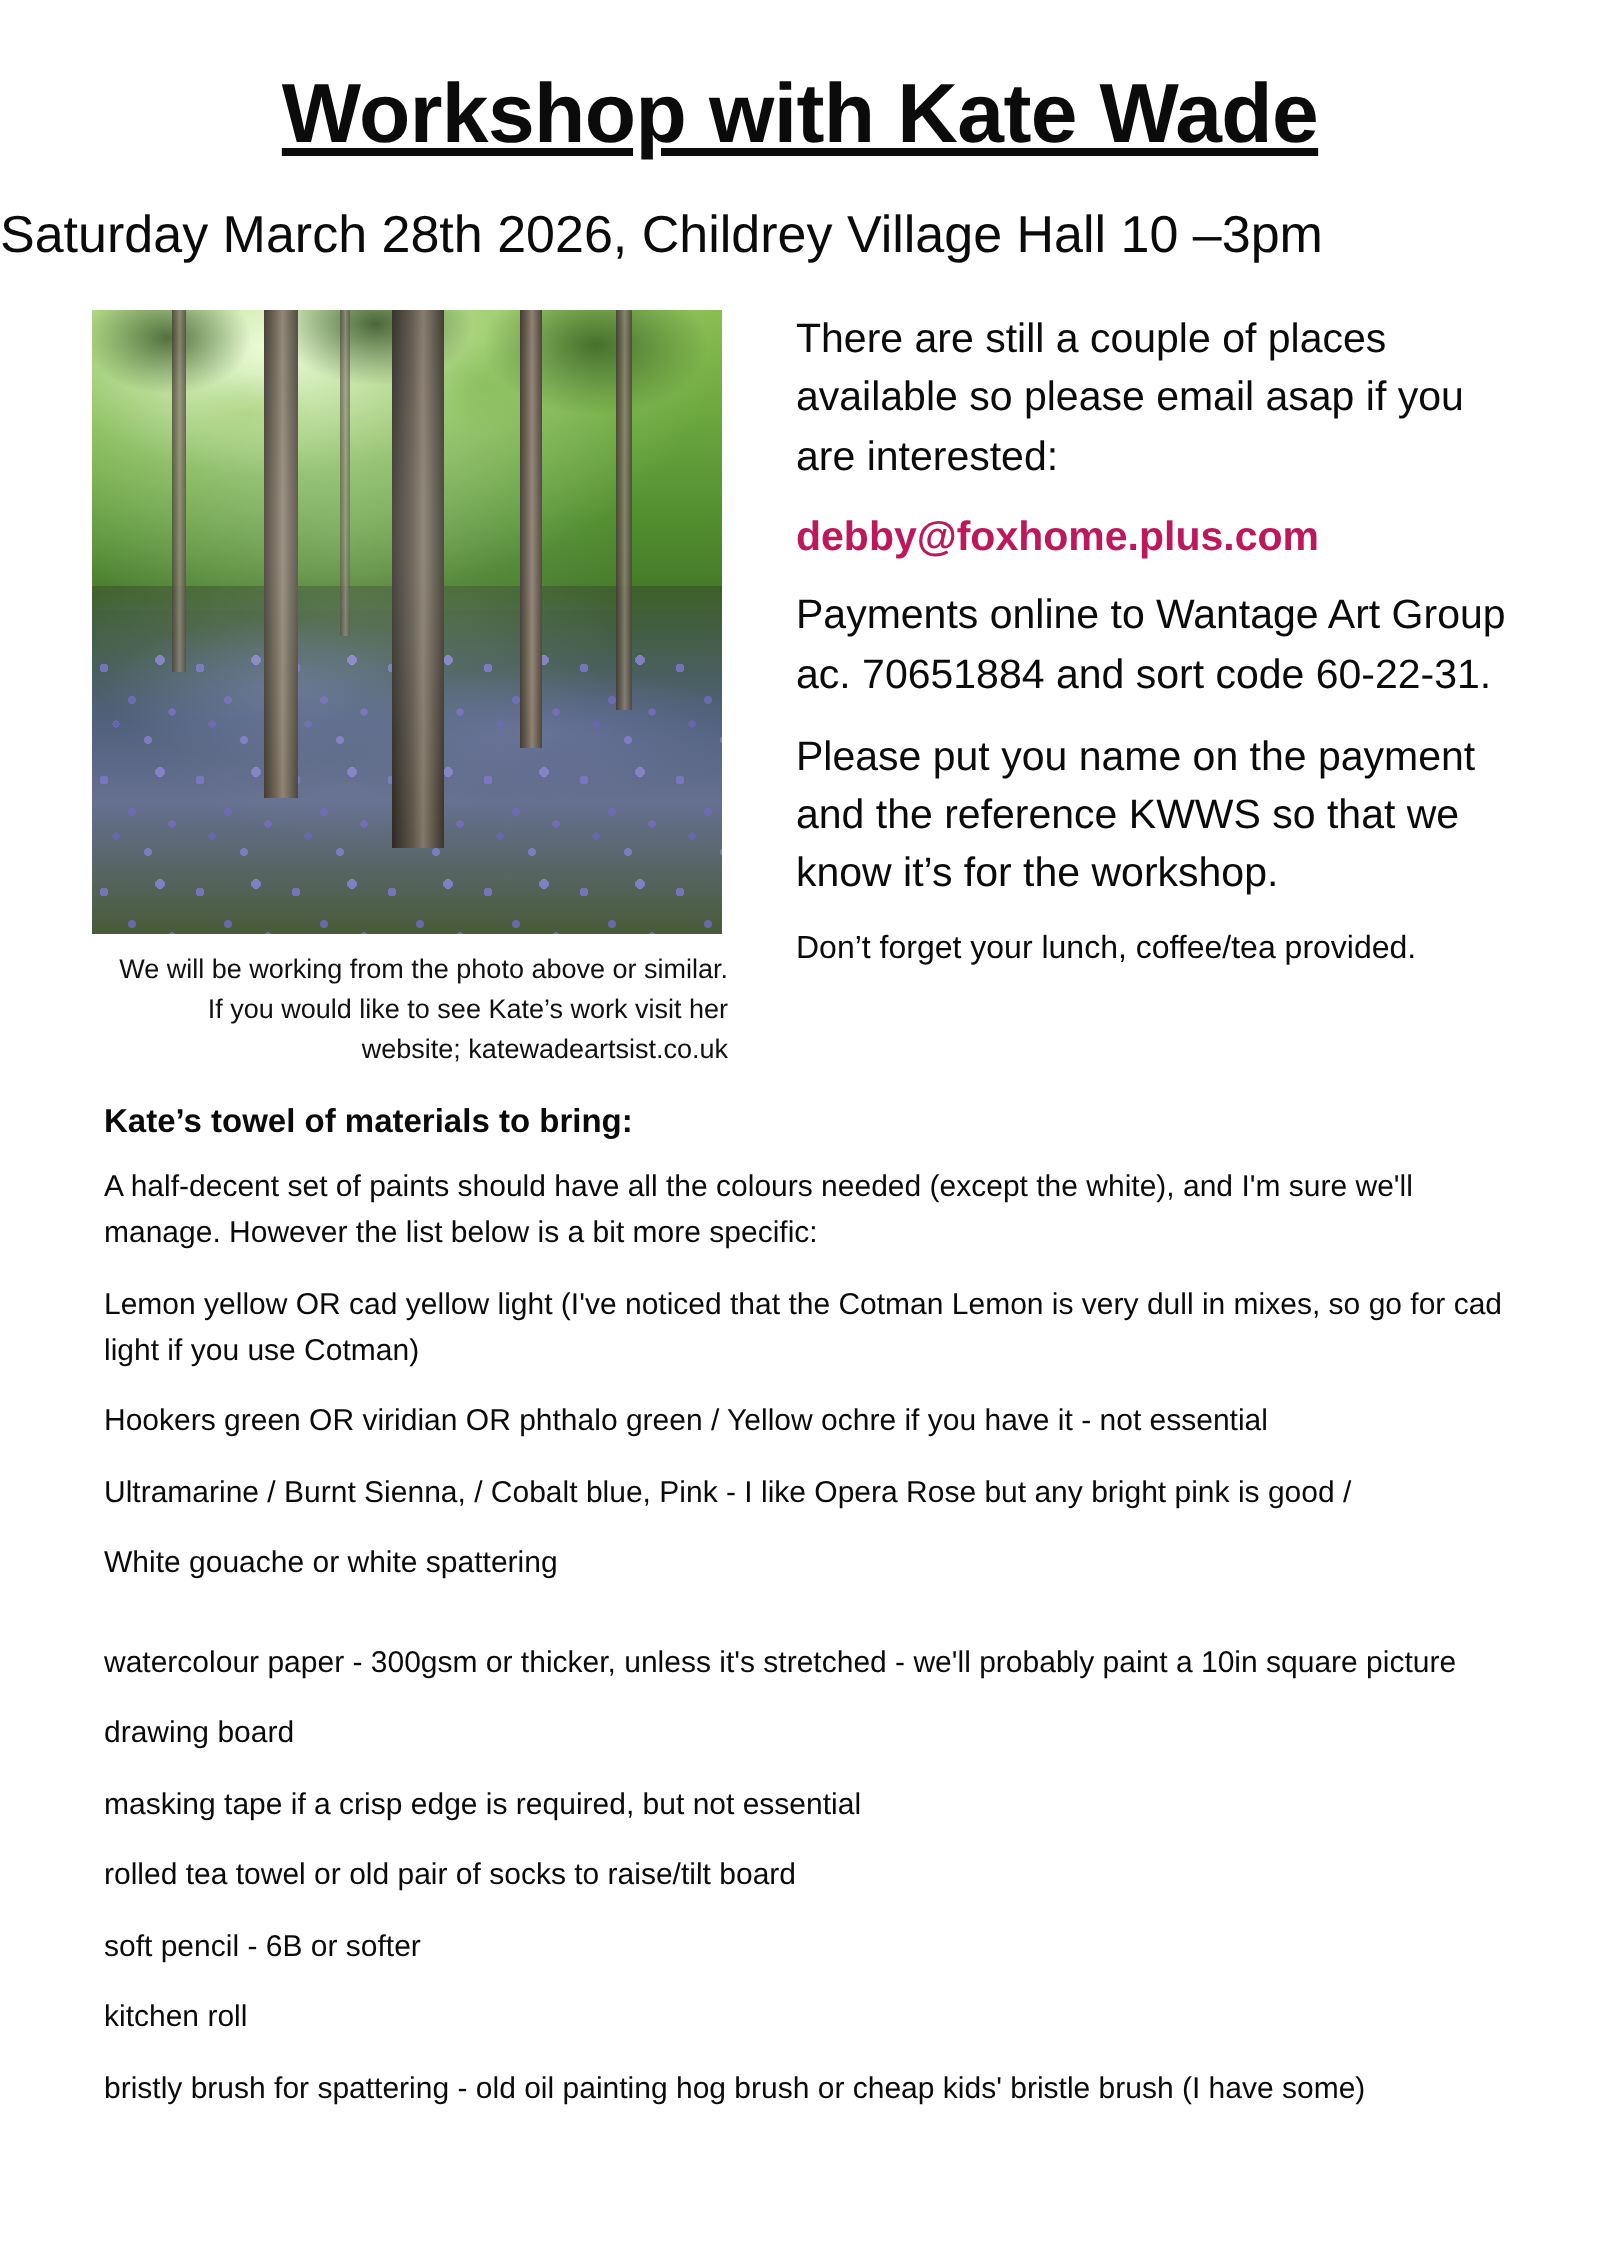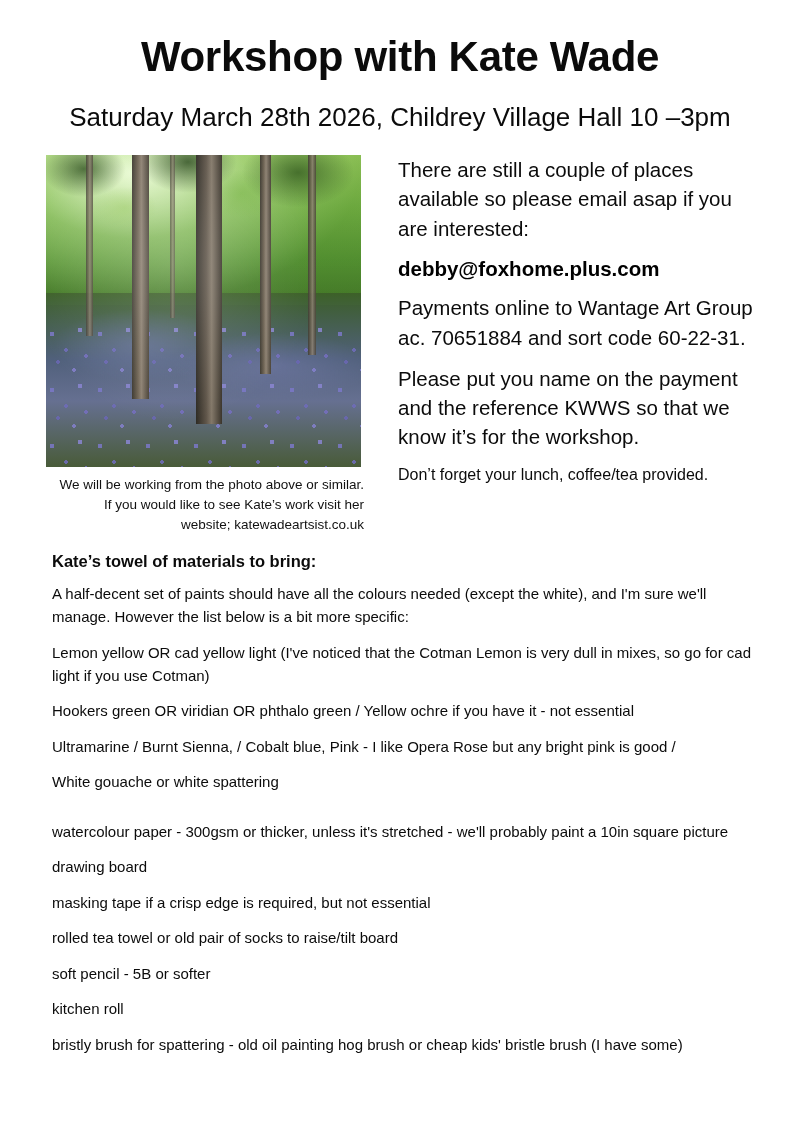--- a/index.html
+++ b/index.html
@@ -24,24 +24,25 @@
   }
 
   
   .title {
     font-size: 42px;
     font-weight: bold;
     text-align: center;
     letter-spacing: -0.3px;
     margin: 34px 0 0 0;
     line-height: 1.1;
+    text-decoration: underline;
   }
   .subtitle-1 {
     font-size: 26px;
-    text-align: center;
+    text-align: left;
     margin: 22px 0 8px 0;
     line-height: 1.2;
   }
   .subtitle-2 {
     font-size: 26px;
     text-align: center;
     margin: 14px 0 0 0;
     line-height: 1.2;
   }
 
@@ -136,21 +137,21 @@
   .rc-para {
     font-size: 20.5px;
     line-height: 1.42;
     margin: 0 0 12px 0;
   }
   .rc-email {
     font-size: 20.5px;
     font-weight: bold;
     line-height: 1.4;
     margin: 0 0 10px 0;
-    color: #000000;
+    color: #be185d;
     text-decoration: none;
     display: block;
   }
   .rc-small {
     font-size: 16px;
     line-height: 1.45;
     margin: 6px 0 0 0;
   }
 
   
@@ -220,20 +221,20 @@
       <p class="m-line">White gouache or white spattering</p>
     </div>
 
     <div class="m-gap"></div>
 
     <div class="list-block">
       <p class="m-line">watercolour paper - 300gsm or thicker, unless it's stretched - we'll probably paint a 10in square picture</p>
       <p class="m-line">drawing board</p>
       <p class="m-line">masking tape if a crisp edge is required, but not essential</p>
       <p class="m-line">rolled tea towel or old pair of socks to raise/tilt board</p>
-      <p class="m-line">soft pencil - 5B or softer</p>
+      <p class="m-line">soft pencil - 6B or softer</p>
       <p class="m-line">kitchen roll</p>
       <p class="m-line">bristly brush for spattering - old oil painting hog brush or cheap kids' bristle brush (I have some)</p>
 
     </div>
   </div>
 
 </div>
 
 </body></html>

